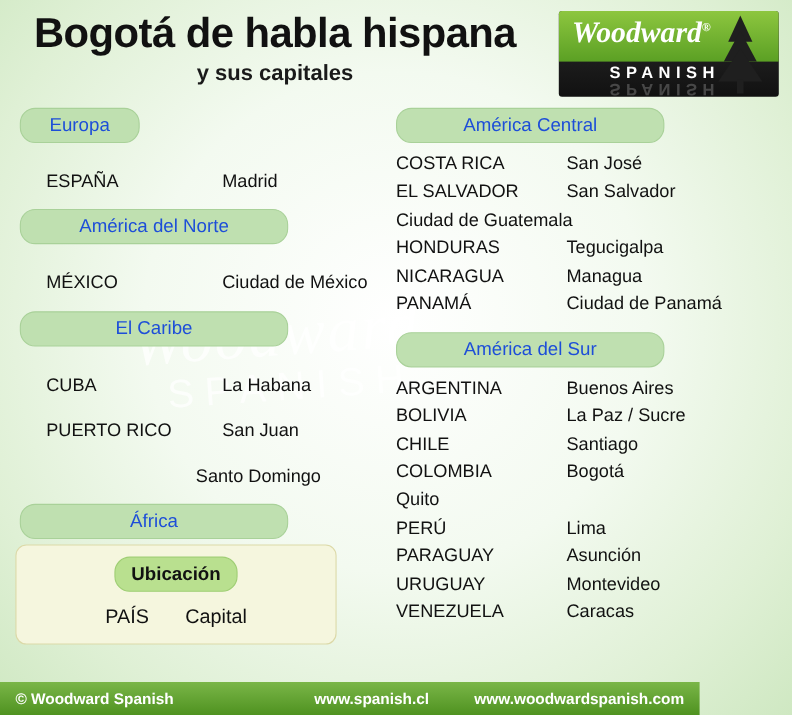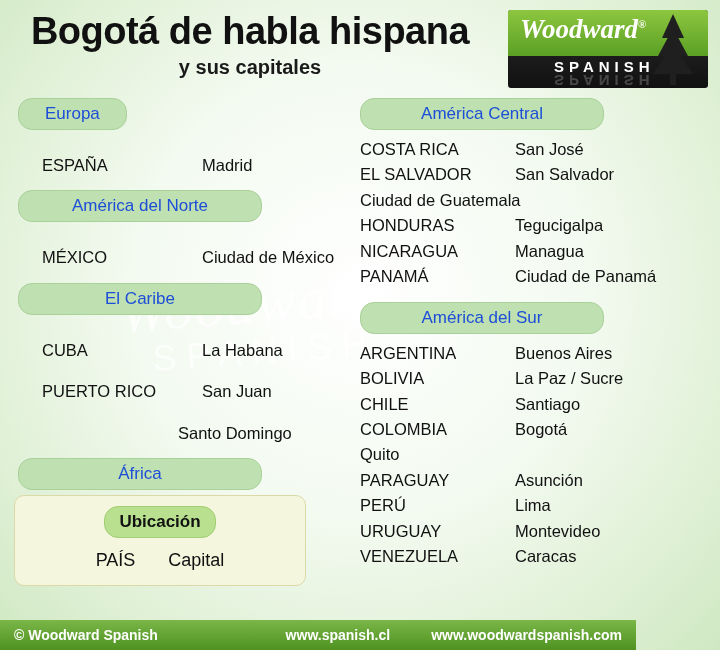--- a/index.html
+++ b/index.html
@@ -338,26 +338,26 @@
         <span class="capital">Santiago</span>
       </div>
       <div class="row">
         <span class="country">COLOMBIA</span>
         <span class="capital">Bogotá</span>
       </div>
       <div class="row">
         <span class="capital">Quito</span>
       </div>
       <div class="row">
+        <span class="country">PERÚ</span>
+        <span class="capital">Lima</span>
+      </div>
+      <div class="row">
         <span class="country">PARAGUAY</span>
         <span class="capital">Asunción</span>
-      </div>
-      <div class="row">
-        <span class="country">PERÚ</span>
-        <span class="capital">Lima</span>
       </div>
       <div class="row">
         <span class="country">URUGUAY</span>
         <span class="capital">Montevideo</span>
       </div>
       <div class="row">
         <span class="country">VENEZUELA</span>
         <span class="capital">Caracas</span>
       </div>
     </div>

